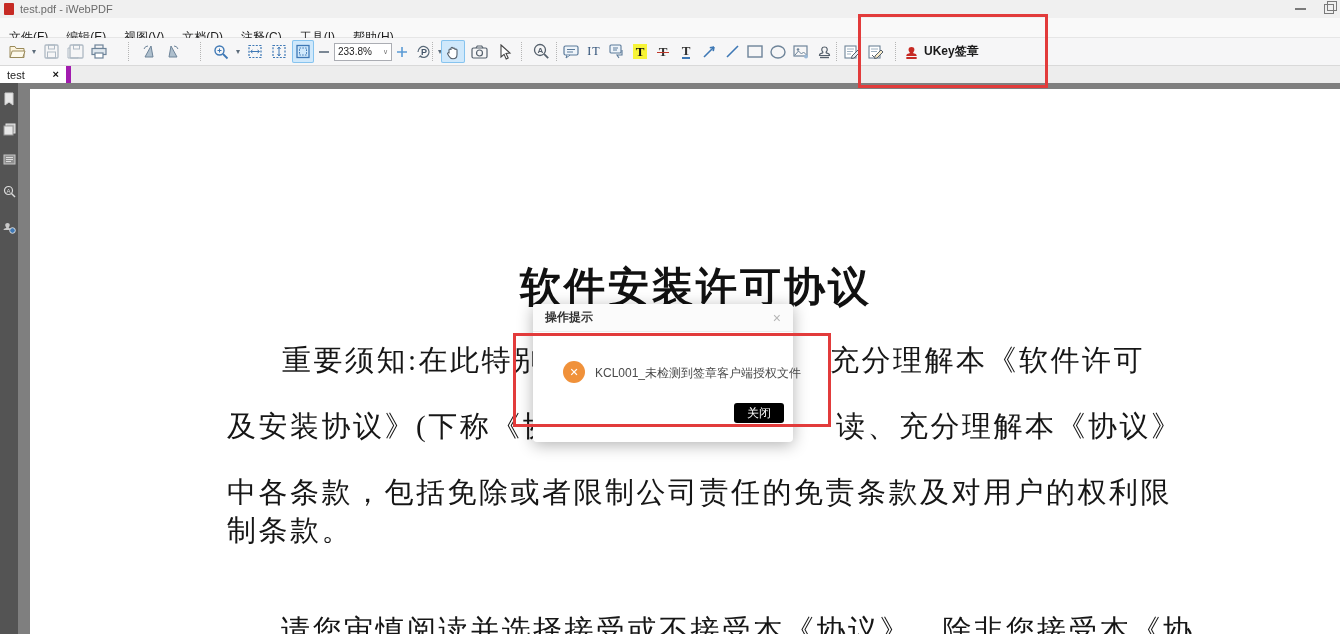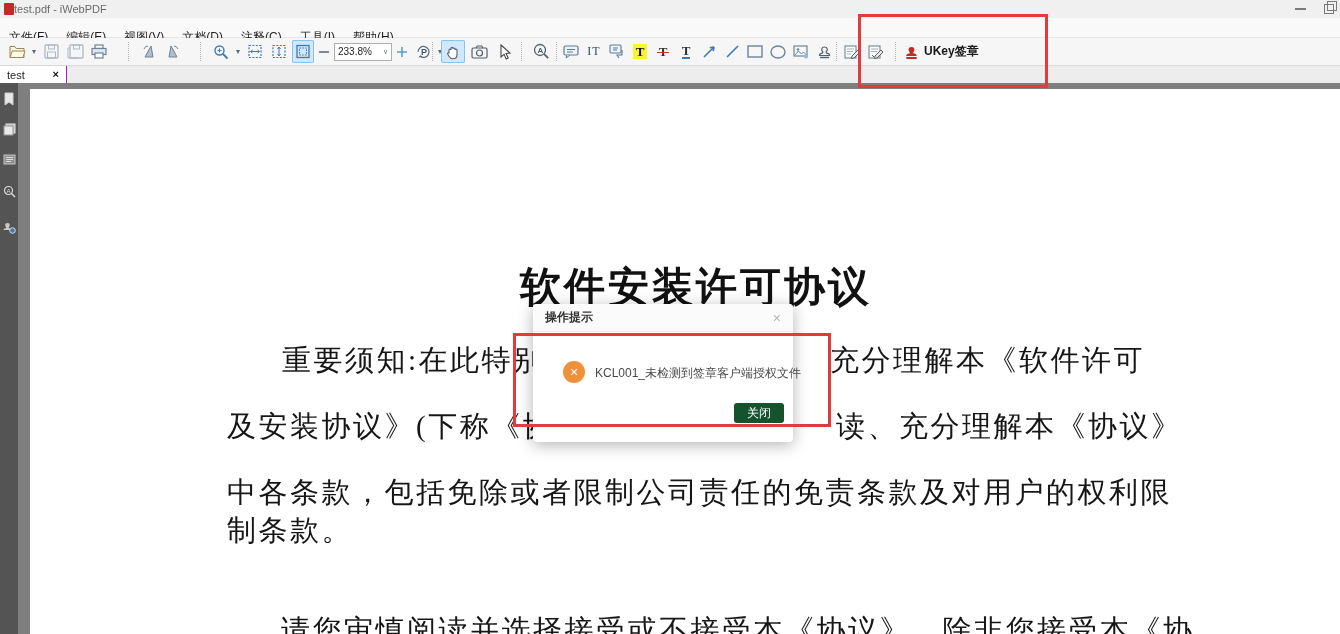--- a/index.html
+++ b/index.html
@@ -3,21 +3,21 @@
 <meta charset="utf-8">
 <style>
   html,body{margin:0;padding:0;background:#fff;}
   .stage{position:relative;width:1340px;height:634px;overflow:hidden;
          font-family:"Liberation Sans","DejaVu Sans",sans-serif;background:#fff;}
 
   
   .titlebar{position:absolute;left:0;top:0;right:0;height:18px;background:#f0f0f0;
             display:flex;align-items:center;}
   .appicon{width:10px;height:12px;background:#c62a24;margin-left:4px;border-radius:1px;}
-  .wintitle{font-size:11px;color:#6b6b6b;}
+  .wintitle{font-size:11px;color:#6b6b6b;margin-left:6px;}
   .winbtns{position:absolute;right:6px;top:0;height:18px;display:flex;align-items:center;gap:18px;}
   .minbar{width:11px;height:2px;background:#7a7a7a;display:block;}
   .restsq{width:8px;height:8px;border:1px solid #7a7a7a;display:block;position:relative;background:#f0f0f0;}
   .restsq:before{content:"";position:absolute;left:2px;top:-4px;width:8px;height:8px;border:1px solid #7a7a7a;}
 
   
   .menubar{position:absolute;left:0;top:18px;right:0;height:19px;background:#f9f9f9;
            display:flex;align-items:center;font-size:12px;color:#1e1e1e;border-bottom:1px solid #e6e6e6;}
   .menu-item{padding:0 9px;line-height:19px;margin-top:20px;}
 
@@ -37,21 +37,21 @@
   .ukeybtn{display:flex;align-items:center;gap:5px;height:23px;padding:0 4px;}
   .ukeylabel{font-size:12px;font-weight:600;color:#1a1a1a;}
   .glyphT{font-family:"Liberation Serif","DejaVu Serif",serif;font-size:13px;font-weight:bold;color:#2b4d75;line-height:1;}
   .hlT{background:#f7f437;padding:1px 3px;color:#111;}
   .stT{position:relative;color:#333;} .stT:after{content:"";position:absolute;left:-2px;right:-2px;top:55%;border-top:1.5px solid #c0392b;}
   .unT{border-bottom:2px solid #3e78b5;color:#333;padding-bottom:0px;}
   .itT{font-family:"Liberation Serif","DejaVu Serif",serif;font-size:12px;color:#2b4d75;letter-spacing:1px;}
 
   
   .tabbar{position:absolute;left:0;top:66px;right:0;height:17px;background:#ededed;}
-  .tab{position:absolute;left:0;top:0;height:17px;width:52px;background:#fff;border-right:1px solid #a21caf;
+  .tab{position:absolute;left:0;top:0;height:17px;width:52px;background:#fff;border-right:5px solid #a21caf;
        display:flex;align-items:center;justify-content:space-between;padding:0 7px;}
   .tablabel{font-size:11px;color:#222;}
   .tabclose{font-size:11px;font-weight:bold;color:#111;line-height:1;}
 
   
   .content{position:absolute;left:0;top:83px;right:0;bottom:0;background:#7f7f7f;}
   .sidebar{position:absolute;left:0;top:0;bottom:0;width:18px;background:#545454;display:block;}
   .sbicon{position:absolute;left:1px;width:16px;height:16px;display:flex;align-items:center;justify-content:center;}
   .page{position:absolute;left:30px;top:6px;right:0;bottom:0;background:#fff;}
 
@@ -66,21 +66,21 @@
   .dialog{position:absolute;left:533px;top:304px;width:260px;height:138px;background:#fff;z-index:40;
           border-radius:4px;box-shadow:0 3px 16px rgba(0,0,0,.30);}
   .dlg-header{height:27px;display:flex;align-items:center;justify-content:space-between;padding:0 12px;
               background:#fbfbfb;border-bottom:1px solid #ececec;border-radius:4px 4px 0 0;}
   .dlg-title{font-size:12px;font-weight:bold;color:#333;}
   .dlg-close{font-size:14px;color:#b5b5b5;line-height:1;}
   .dlg-badge{position:absolute;left:30px;top:57px;width:22px;height:22px;border-radius:50%;
              background:#f0913a;color:#fff;font-size:11px;font-weight:bold;
              display:flex;align-items:center;justify-content:center;}
   .dlg-msg{position:absolute;left:62px;top:61px;font-size:12px;color:#4a4a4a;white-space:nowrap;}
-  .dlg-btn{position:absolute;right:9px;top:99px;width:50px;height:20px;background:#14532d;color:#fff;
+  .dlg-btn{position:absolute;right:9px;top:99px;width:50px;height:20px;background:#000000;color:#fff;
            font-size:12px;border-radius:3px;display:flex;align-items:center;justify-content:center;}
 
   
   .redrect{position:absolute;border:3px solid #e23b3b;background:transparent;}
   .redrect1{left:858px;top:14px;width:184px;height:68px;z-index:50;}
   .redrect2{left:513px;top:333px;width:312px;height:88px;z-index:45;}
 
   svg{display:block;}
 </style>
 </head>

